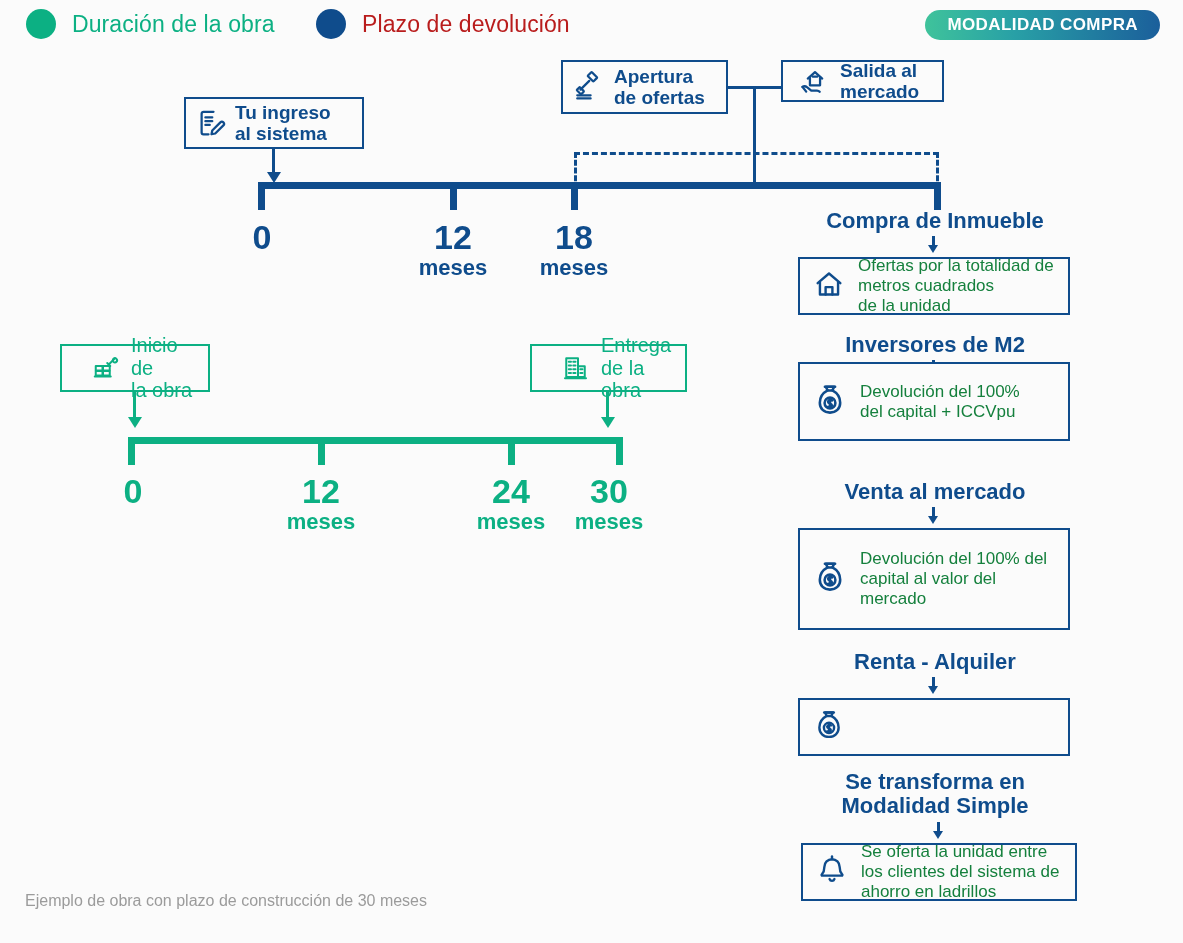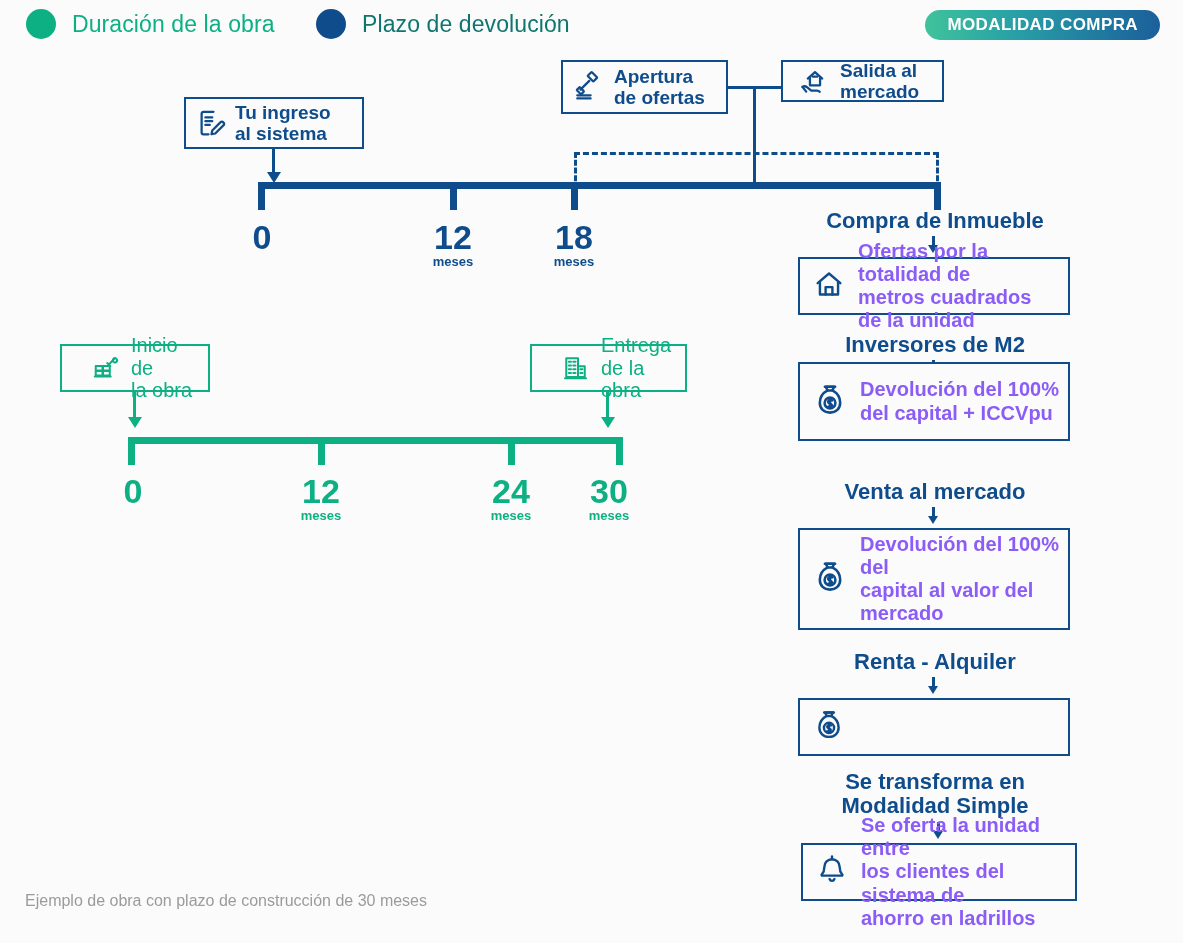--- a/index.html
+++ b/index.html
@@ -13,21 +13,21 @@
   }
 
   
   #legend{position:absolute;left:0;top:0;width:640px;height:56px;}
   .legend-item{position:absolute;display:flex;align-items:center;}
   .legend-dot{width:30px;height:30px;border-radius:50%;flex:0 0 auto;}
   .legend-label{margin-left:16px;font-size:23px;letter-spacing:.1px;}
   #legend-1{left:26px;top:9px;}
   #legend-2{left:316px;top:9px;}
   #legend-1 .legend-label{color:#0cb083;}
-  #legend-2 .legend-label{color:#0f766e;}
+  #legend-2 .legend-label{color:#b91c1c;}
 
   
   #badge{
     position:absolute;right:23px;top:10px;
     height:30px;line-height:30px;
     padding:0 22px;border-radius:16px;
     background:linear-gradient(90deg,#3fc39b 0%,#28a0a6 38%,#1b5f9b 100%);
     color:#ffffff;font-size:17px;font-weight:bold;letter-spacing:.4px;
     white-space:nowrap;
   }
@@ -51,22 +51,22 @@
   .fbox.green .txt{color:#0cb083;font-weight:normal;font-size:20px;}
 
   
   .rbox{
     position:absolute;box-sizing:border-box;
     border:2.5px solid #0f4c8c;background:#fbfbfb;
     display:flex;align-items:center;padding:0 8px 0 12px;
   }
   .rbox .ico{flex:0 0 auto;}
   .rbox .txt{
-    margin-left:12px;color:#8b5cf6;font-size:20px;line-height:1.16;
-    white-space:pre-line;font-weight:bold;
+    margin-left:12px;color:#15803d;font-size:17px;line-height:1.16;
+    white-space:pre-line;font-weight:normal;
   }
 
   .rhead{
     position:absolute;text-align:center;
     color:#0f4c8c;font-size:22px;font-weight:bold;line-height:1.08;
     white-space:pre-line;
   }
 
   
   .vline{position:absolute;background:#0f4c8c;width:2.5px;}
@@ -82,21 +82,21 @@
   .arrow-big.green{border-top-color:#0cb083;}
 
   
   .tl-bar{position:absolute;background:#0f4c8c;height:7px;}
   .tl-bar.green{background:#0cb083;}
   .tl-tick{position:absolute;background:#0f4c8c;width:7px;}
   .tl-tick.green{background:#0cb083;}
   .tl-lab{position:absolute;text-align:center;color:#0f4c8c;}
   .tl-lab.green{color:#0cb083;}
   .tl-lab .num{font-size:34px;font-weight:bold;line-height:1;display:block;}
-  .tl-lab .unit{font-size:13px;font-weight:bold;line-height:1.25;display:block;}
+  .tl-lab .unit{font-size:22px;font-weight:bold;line-height:1.25;display:block;}
 
   
   #dashed{
     position:absolute;box-sizing:border-box;
     border:3px dashed #0f4c8c;
     border-bottom:none;
   }
 
   
   #footer{position:absolute;left:25px;top:892px;color:#9b9b9b;font-size:16px;}

